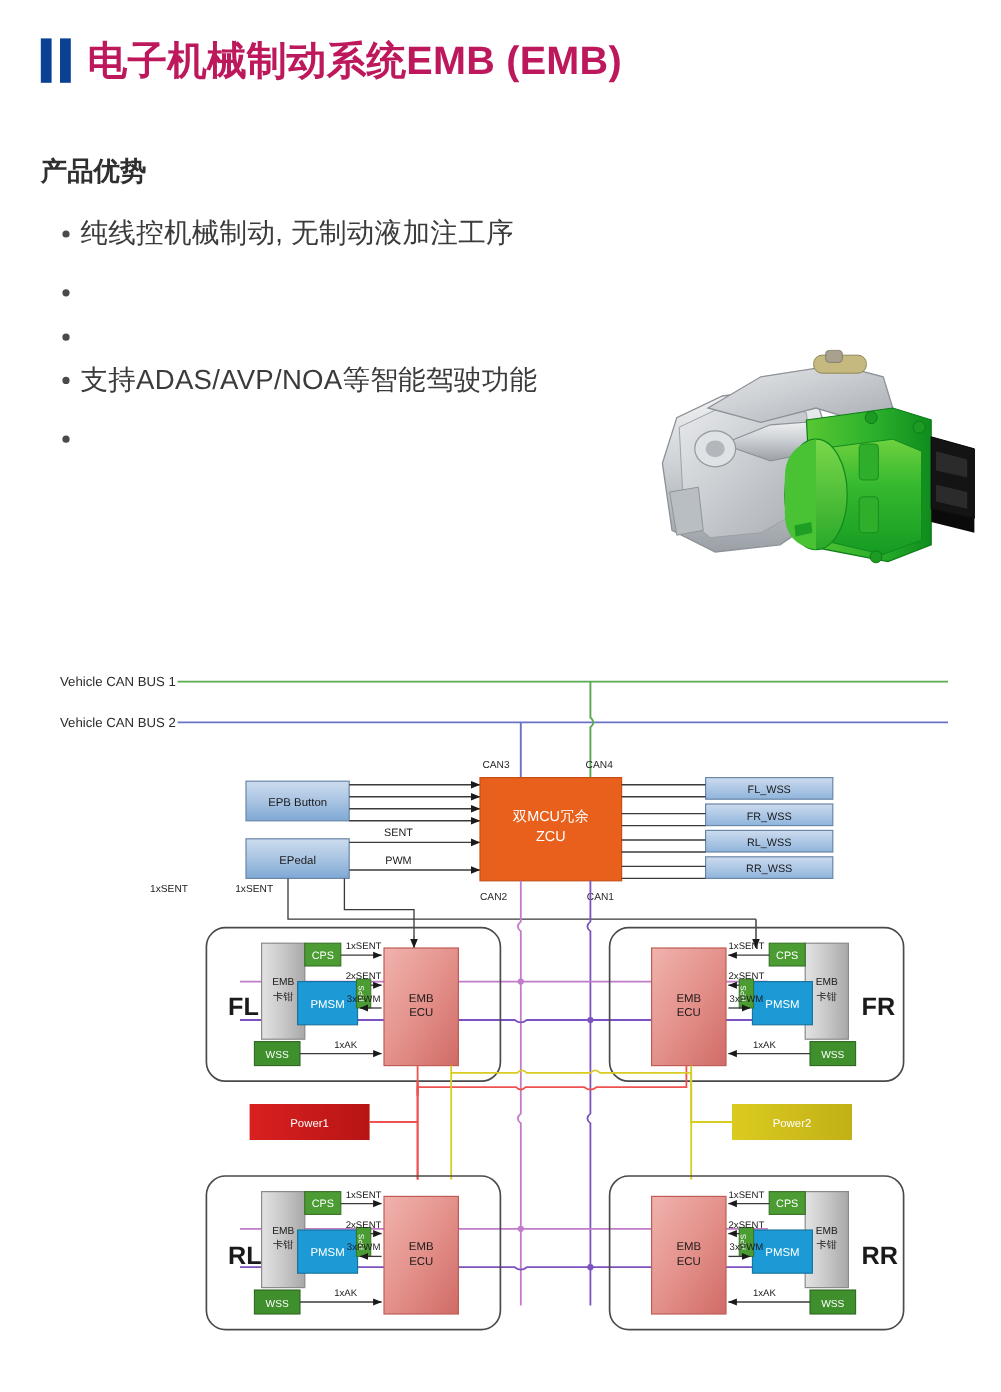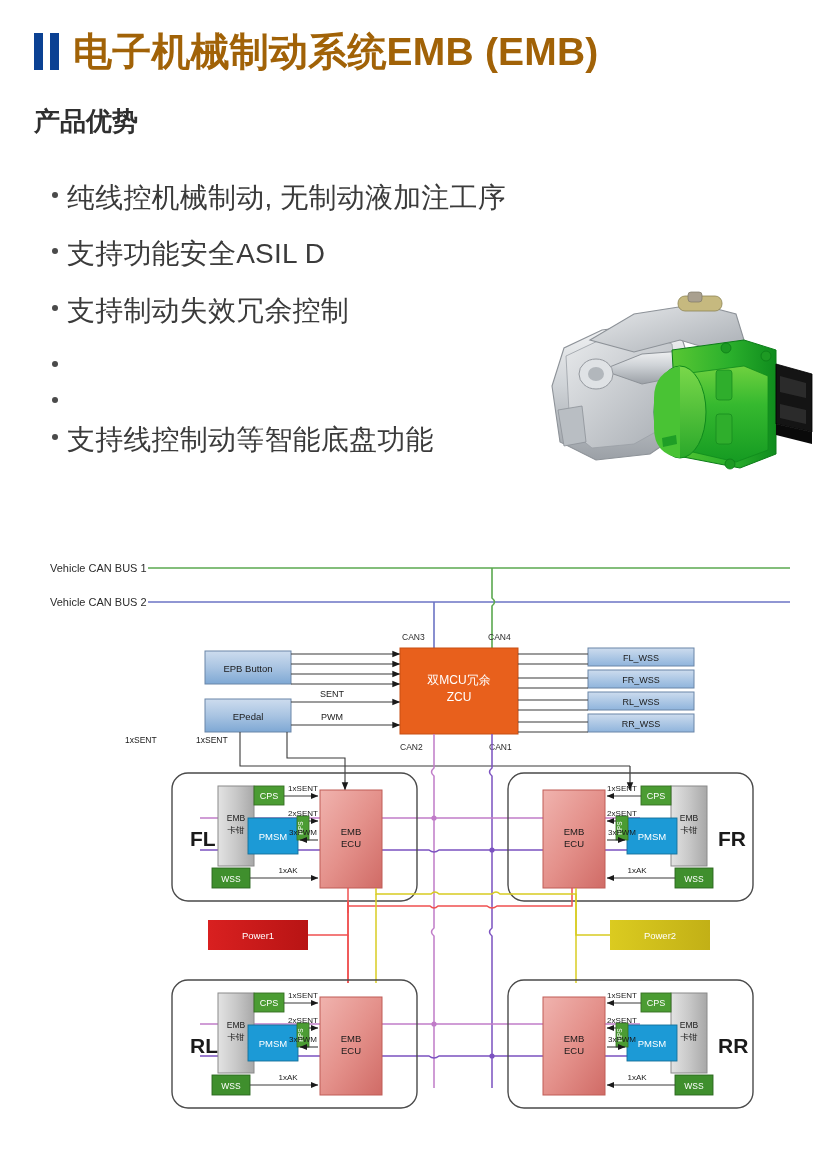--- a/index.html
+++ b/index.html
@@ -6,35 +6,35 @@
   body{
     width:834px;height:1160px;background:#ffffff;
     font-family:"Liberation Sans","DejaVu Sans",sans-serif;
     color:#231f20;overflow:hidden;position:relative;
   }
   
   .header{position:absolute;left:34px;top:32px;display:flex;align-items:center;gap:14px;}
   .mark{display:flex;gap:7px;}
   .mark i{display:block;width:9px;height:37px;background:#0B4193;}
   .title{
-    font-size:39px;font-weight:bold;color:#a16207;letter-spacing:.2px;
+    font-size:33px;font-weight:bold;color:#be185d;letter-spacing:.2px;
     white-space:nowrap;line-height:1;
   }
   .subtitle{
-    position:absolute;left:34px;top:104px;
-    font-size:26px;font-weight:bold;color:#2f2f2f;
+    position:absolute;left:34px;top:128px;
+    font-size:22px;font-weight:bold;color:#2f2f2f;
   }
   
   .bullets{position:absolute;left:52px;top:178px;width:520px;}
   .bullet{display:flex;align-items:flex-start;margin-bottom:16.5px;}
   .dot{
     width:6px;height:6px;border-radius:50%;background:#4a4a4a;
     margin-top:14px;margin-right:9px;flex:none;
   }
-  .btext{font-size:28px;color:#3b3b3b;line-height:1.42;letter-spacing:.2px;}
+  .btext{font-size:23px;color:#3b3b3b;line-height:1.42;letter-spacing:.2px;}
   
   .product{position:absolute;left:530px;top:278px;width:300px;height:225px;}
   
   .diagram{position:absolute;left:0;top:528px;width:834px;height:632px;background:#fff;}
   .diagram svg{display:block;}
 </style>
 </head>
 <body>
 
 <div class="header">
@@ -47,35 +47,30 @@
 
 <div class="subtitle">产品优势</div>
 
 <div class="bullets">
   <div class="bullet">
     <span class="dot"></span>
     <span class="btext">纯线控机械制动, 无制动液加注工序</span>
   </div>
   <div class="bullet">
     <span class="dot"></span>
-    <span class="btext">支持功能安全ASIL D</span>
-  </div>
-  <div class="bullet">
-    <span class="dot"></span>
-    <span class="btext">支持制动失效冗余控制</span>
-  </div>
-  <div class="bullet">
-    <span class="dot"></span>
-  </div>
-  <div class="bullet">
-    <span class="dot"></span>
-  </div>
-  <div class="bullet">
-    <span class="dot"></span>
-    <span class="btext">支持线控制动等智能底盘功能</span>
+  </div>
+  <div class="bullet">
+    <span class="dot"></span>
+  </div>
+  <div class="bullet">
+    <span class="dot"></span>
+    <span class="btext">支持ADAS/AVP/NOA等智能驾驶功能</span>
+  </div>
+  <div class="bullet">
+    <span class="dot"></span>
   </div>
 </div>
 
 <div class="product">
 <svg width="300" height="225" viewBox="0 0 300 225">
   <defs>
     <linearGradient id="mg1" x1="0" y1="0" x2="0" y2="1">
       <stop offset="0" stop-color="#f2f3f4"></stop>
           <stop offset="0.45" stop-color="#cfd3d7"></stop>
       <stop offset="1" stop-color="#9ba0a6"></stop>

